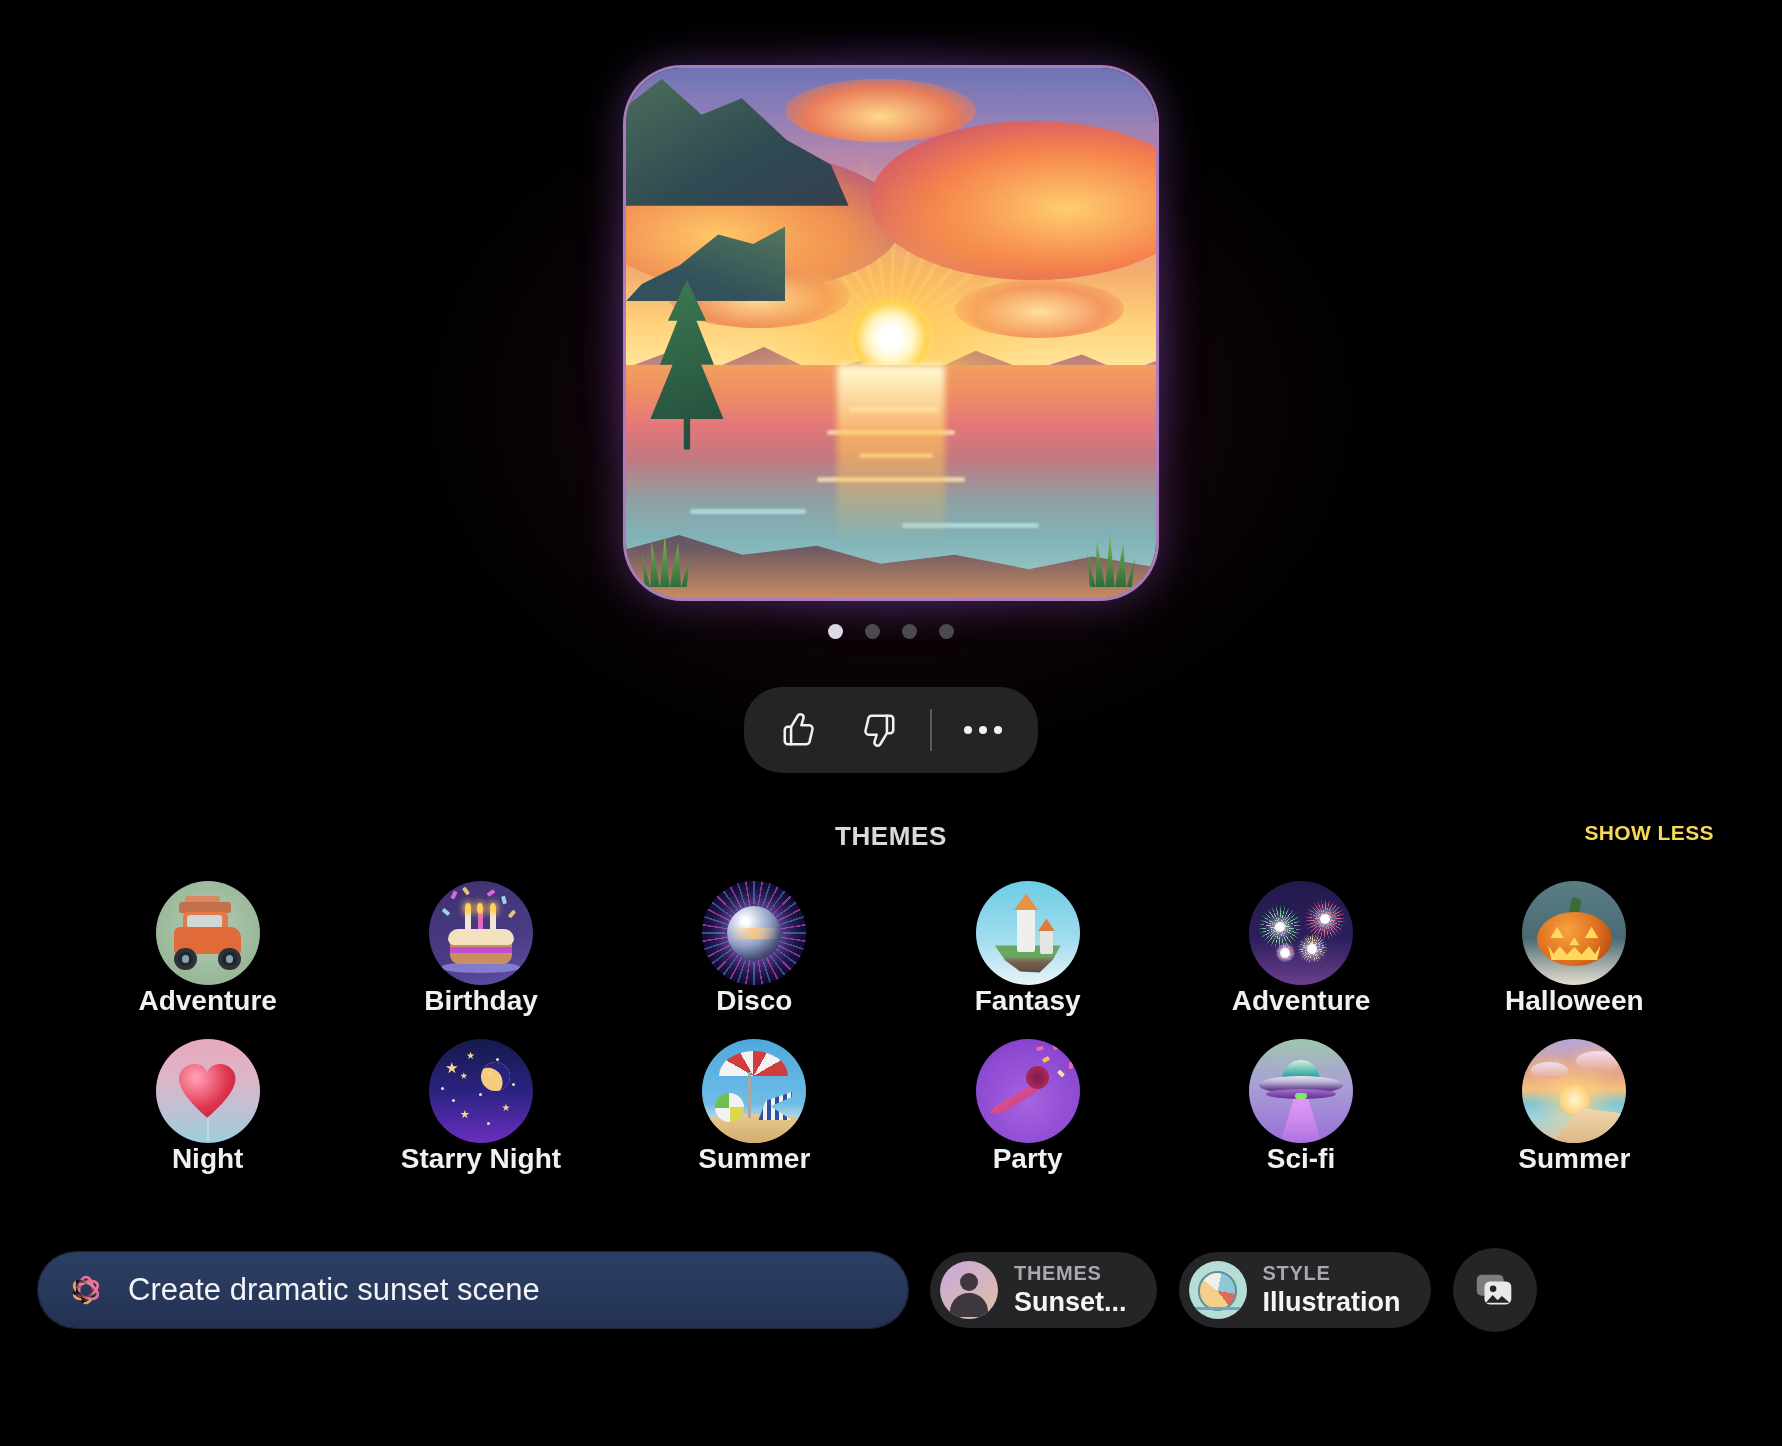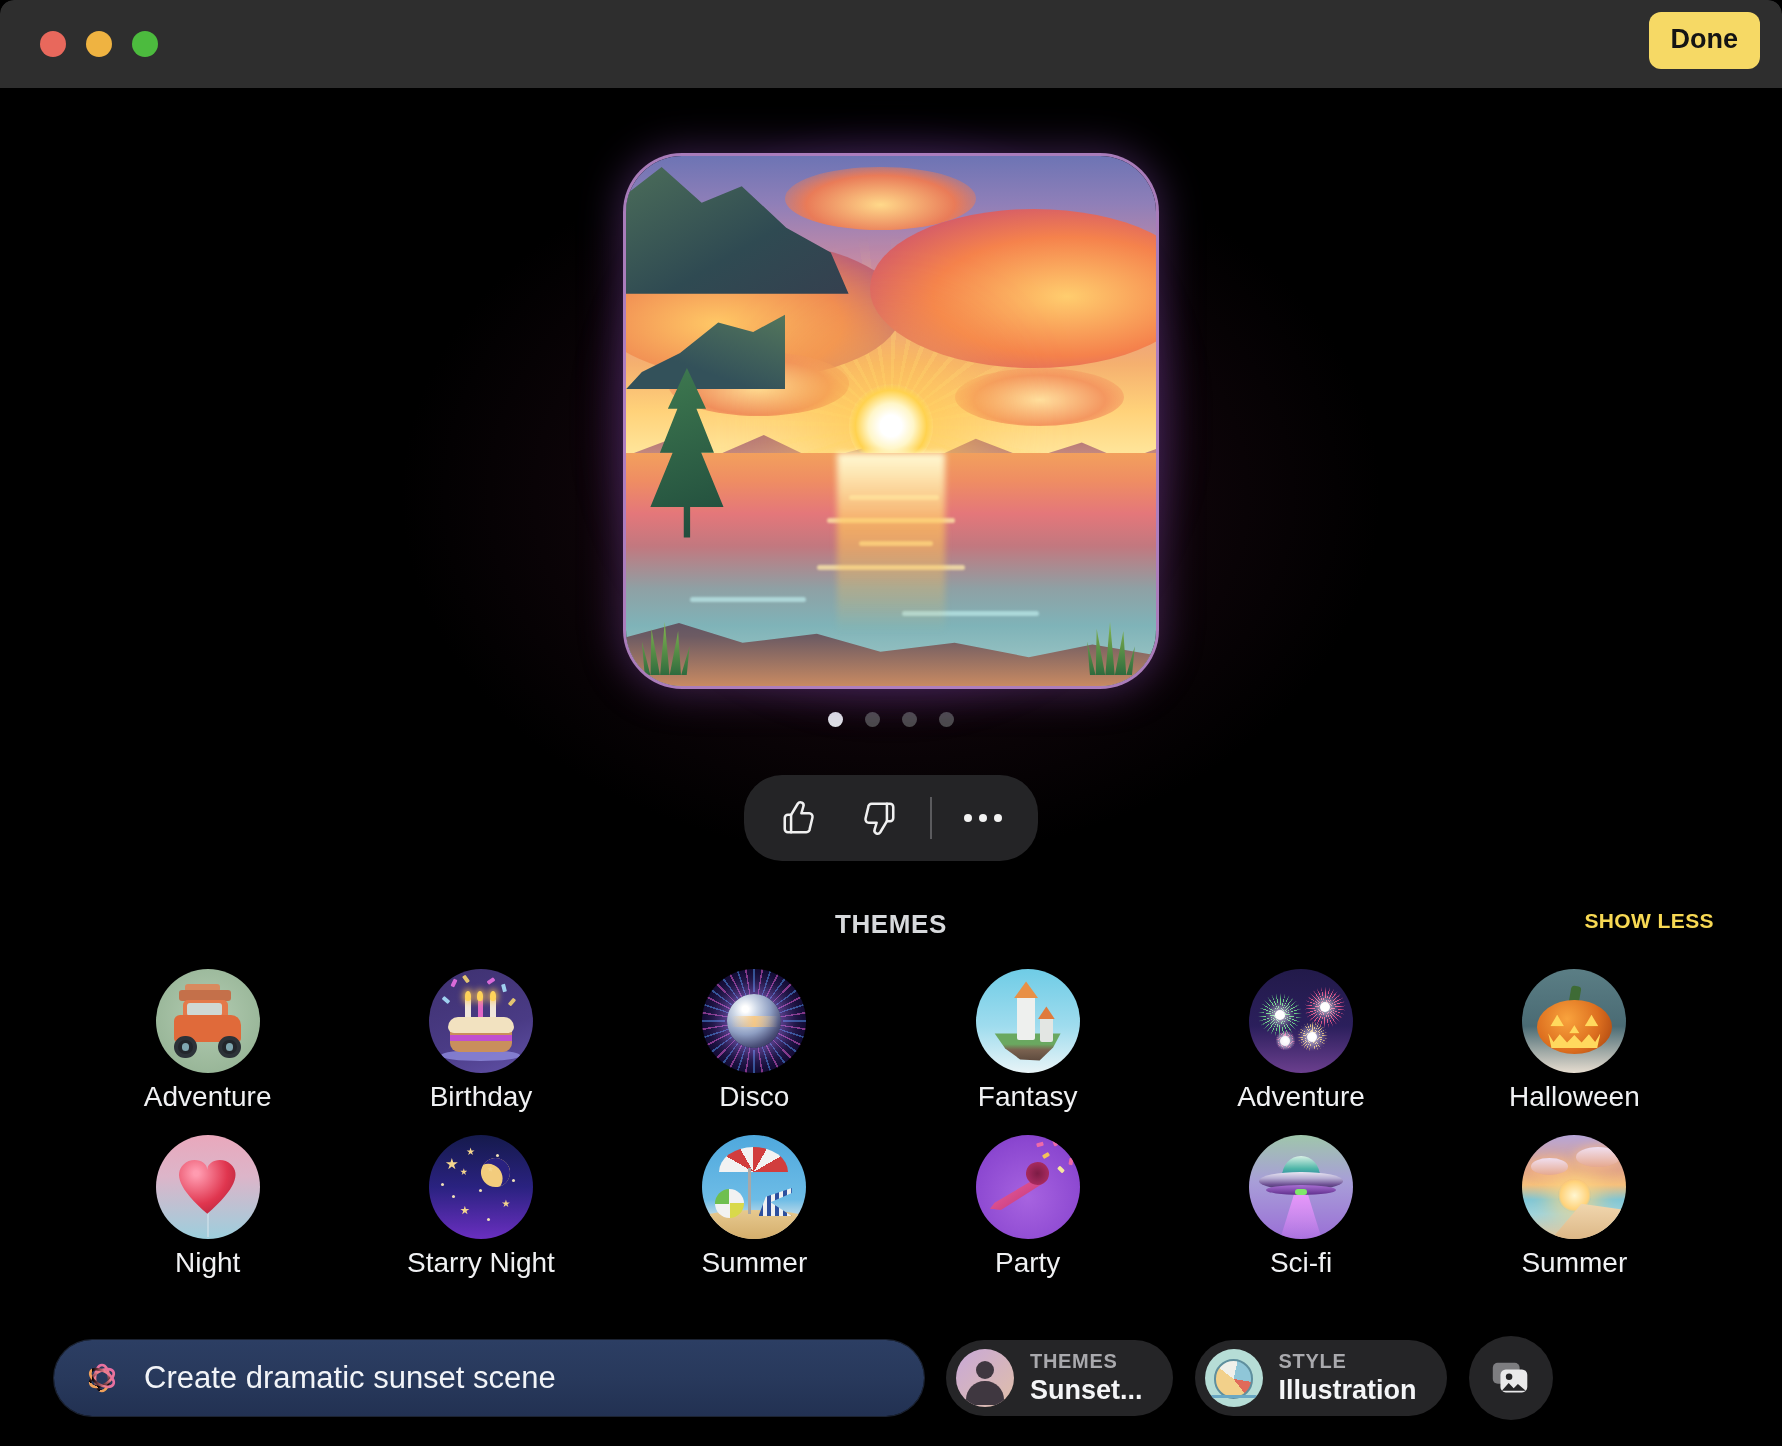--- a/index.html
+++ b/index.html
@@ -200,21 +200,21 @@
     margin-top: 18px;
     display: grid;
     grid-template-columns: repeat(6, 1fr);
     row-gap: 22px;
   }
   .theme { display: flex; flex-direction: column; align-items: center; cursor: pointer; }
   .theme-ic {
     width: 104px; height: 104px; border-radius: 50%;
     position: relative; overflow: hidden;
   }
-  .theme-label { margin-top: 8px; color: #f0f1f3; font-size: 28px; font-weight: normal; }
+  .theme-label { margin-top: 0; color: #f0f1f3; font-size: 28px; font-weight: bold; }
 
   
   .tg-adventure { background: radial-gradient(circle at 50% 45%, #b3ccb2, #8fae8f); }
   .jeep-body { position: absolute; left: 18%; top: 44%; width: 64%; height: 26%; background: #e06a3a; border-radius: 6px 10px 4px 4px; }
   .jeep-cab { position: absolute; left: 26%; top: 30%; width: 44%; height: 20%; background: #e4794a; border-radius: 5px 5px 0 0; }
   .jeep-win { position: absolute; left: 30%; top: 33%; width: 34%; height: 12%; background: #cfd8d4; border-radius: 3px; }
   .jeep-rack { position: absolute; left: 22%; top: 20%; width: 50%; height: 11%; background: #c4704a; border-radius: 3px; }
   .jeep-rack2 { position: absolute; left: 28%; top: 14%; width: 34%; height: 8%; background: #d98a5e; border-radius: 3px; }
   .wheel { position: absolute; top: 64%; width: 22%; height: 22%; border-radius: 50%; background: #22262b; border: 4px solid #2c3238; }
   .wheel.l { left: 18%; } .wheel.r { right: 18%; }
@@ -333,21 +333,21 @@
   .ss-cloud { position: absolute; border-radius: 50%;
     background: linear-gradient(to bottom, #f0dff0, #e6a98f); box-shadow: 0 0 8px 2px rgba(255,190,130,.55); }
   .ss-c1 { left: 8%; top: 22%; width: 36%; height: 16%; }
   .ss-c2 { right: 6%; top: 12%; width: 42%; height: 19%; }
   .ss-beach { position: absolute; right: 0; bottom: 0; width: 72%; height: 34%;
     background: linear-gradient(to bottom, #f0d6ae, #ddb887);
     clip-path: polygon(40% 0%, 100% 18%, 100% 100%, 0% 100%); }
 
   
   .bottom {
-    position: absolute; left: 16px; right: 0; bottom: 26px;
+    position: absolute; left: 0; right: 0; bottom: 26px;
     display: flex; align-items: center; gap: 22px;
     padding: 0 38px;
   }
   .prompt-field {
     flex: 1 1 auto;
     height: 76px;
     background: linear-gradient(180deg, #2c3e63 0%, #28395c 50%, #223152 100%);
     border-radius: 38px;
     display: flex; align-items: center;
     padding: 0 28px; gap: 22px;
@@ -381,28 +381,20 @@
     background: #252527;
     display: flex; align-items: center; justify-content: center;
     cursor: pointer; flex: none; border: none;
   }
 </style>
 </head>
 <body>
 
 <div class="window">
 
-  <div class="titlebar">
-    <div class="traffic">
-      <span class="tl tl-red"></span>
-      <span class="tl tl-yellow"></span>
-      <span class="tl tl-green"></span>
-    </div>
-    <button class="done-btn">Done</button>
-  </div>
 
   <div class="stage">
 
     <div class="image-wrap">
       <div class="glow"></div>
       <div class="img-card">
         <div class="scene">
           <div class="sky"></div>
           <div class="rays"></div>
           <div class="cloud c3"></div>

